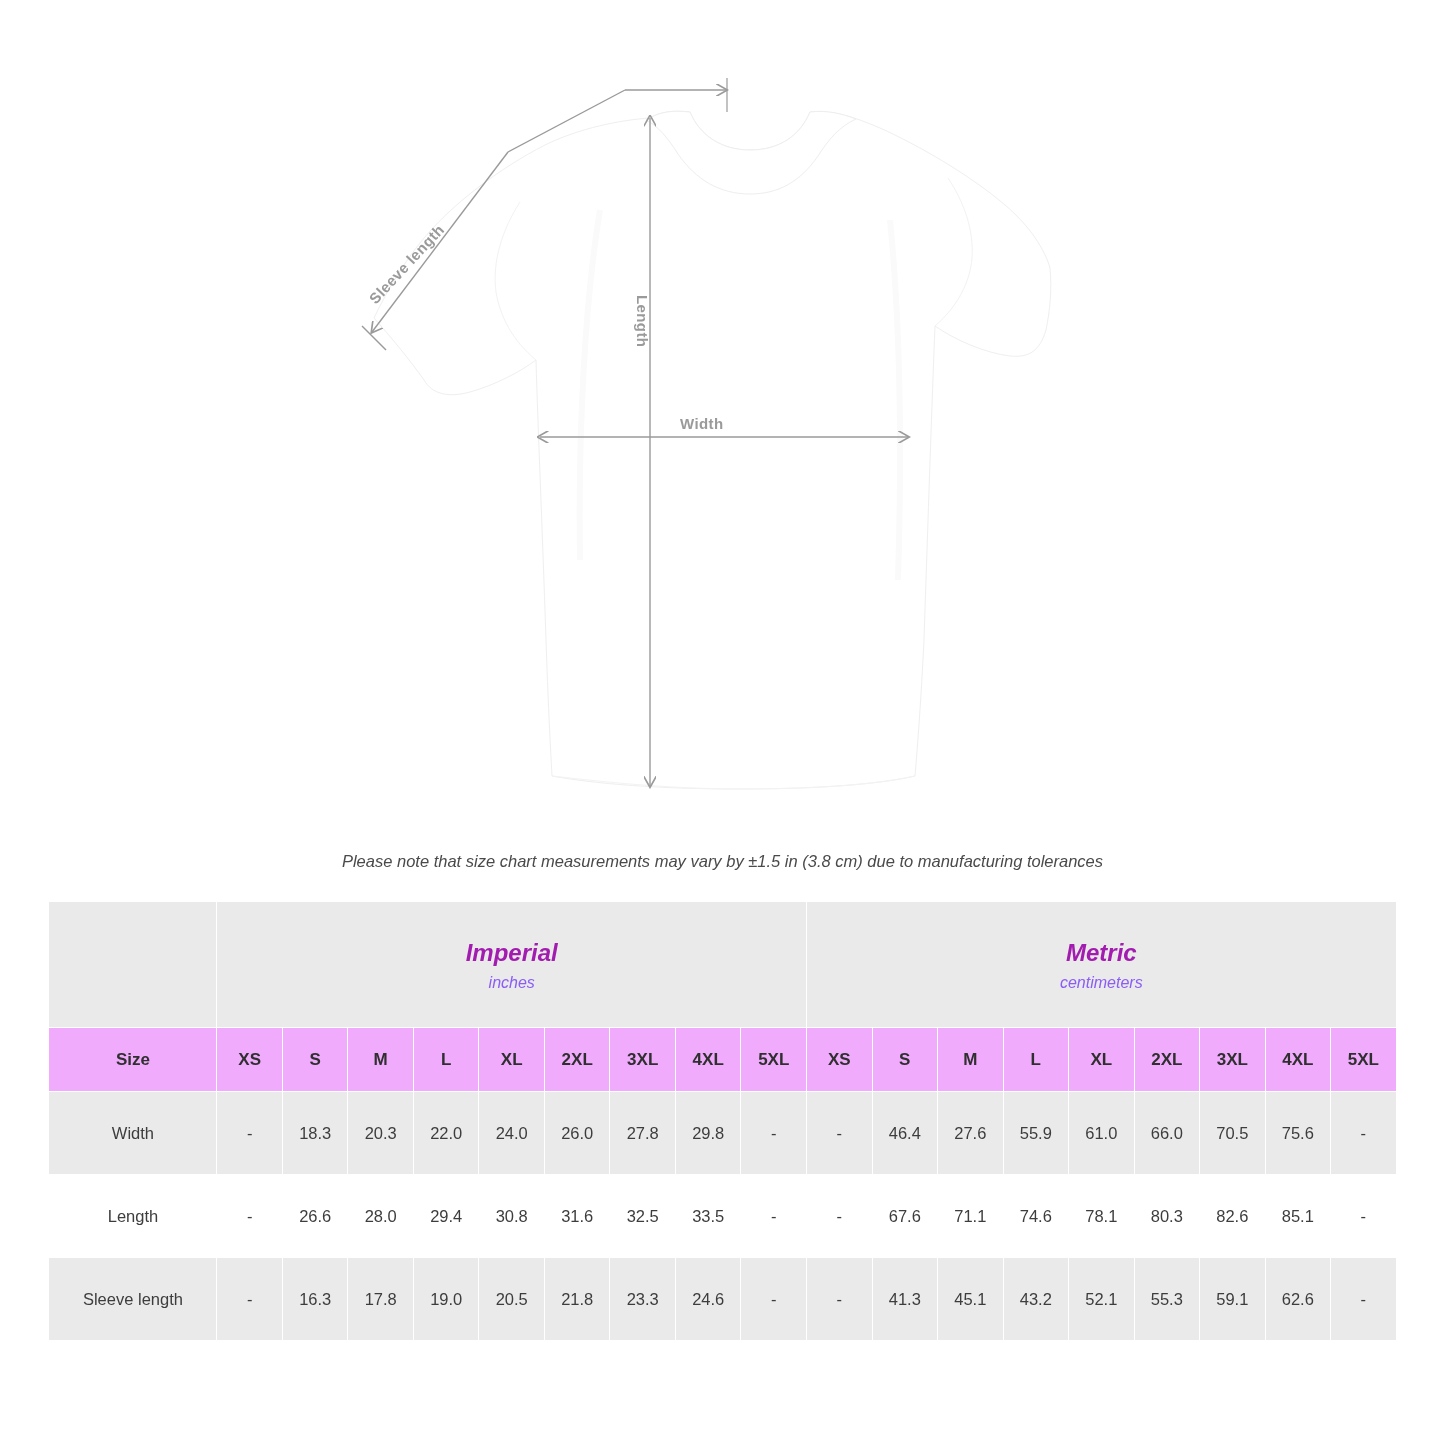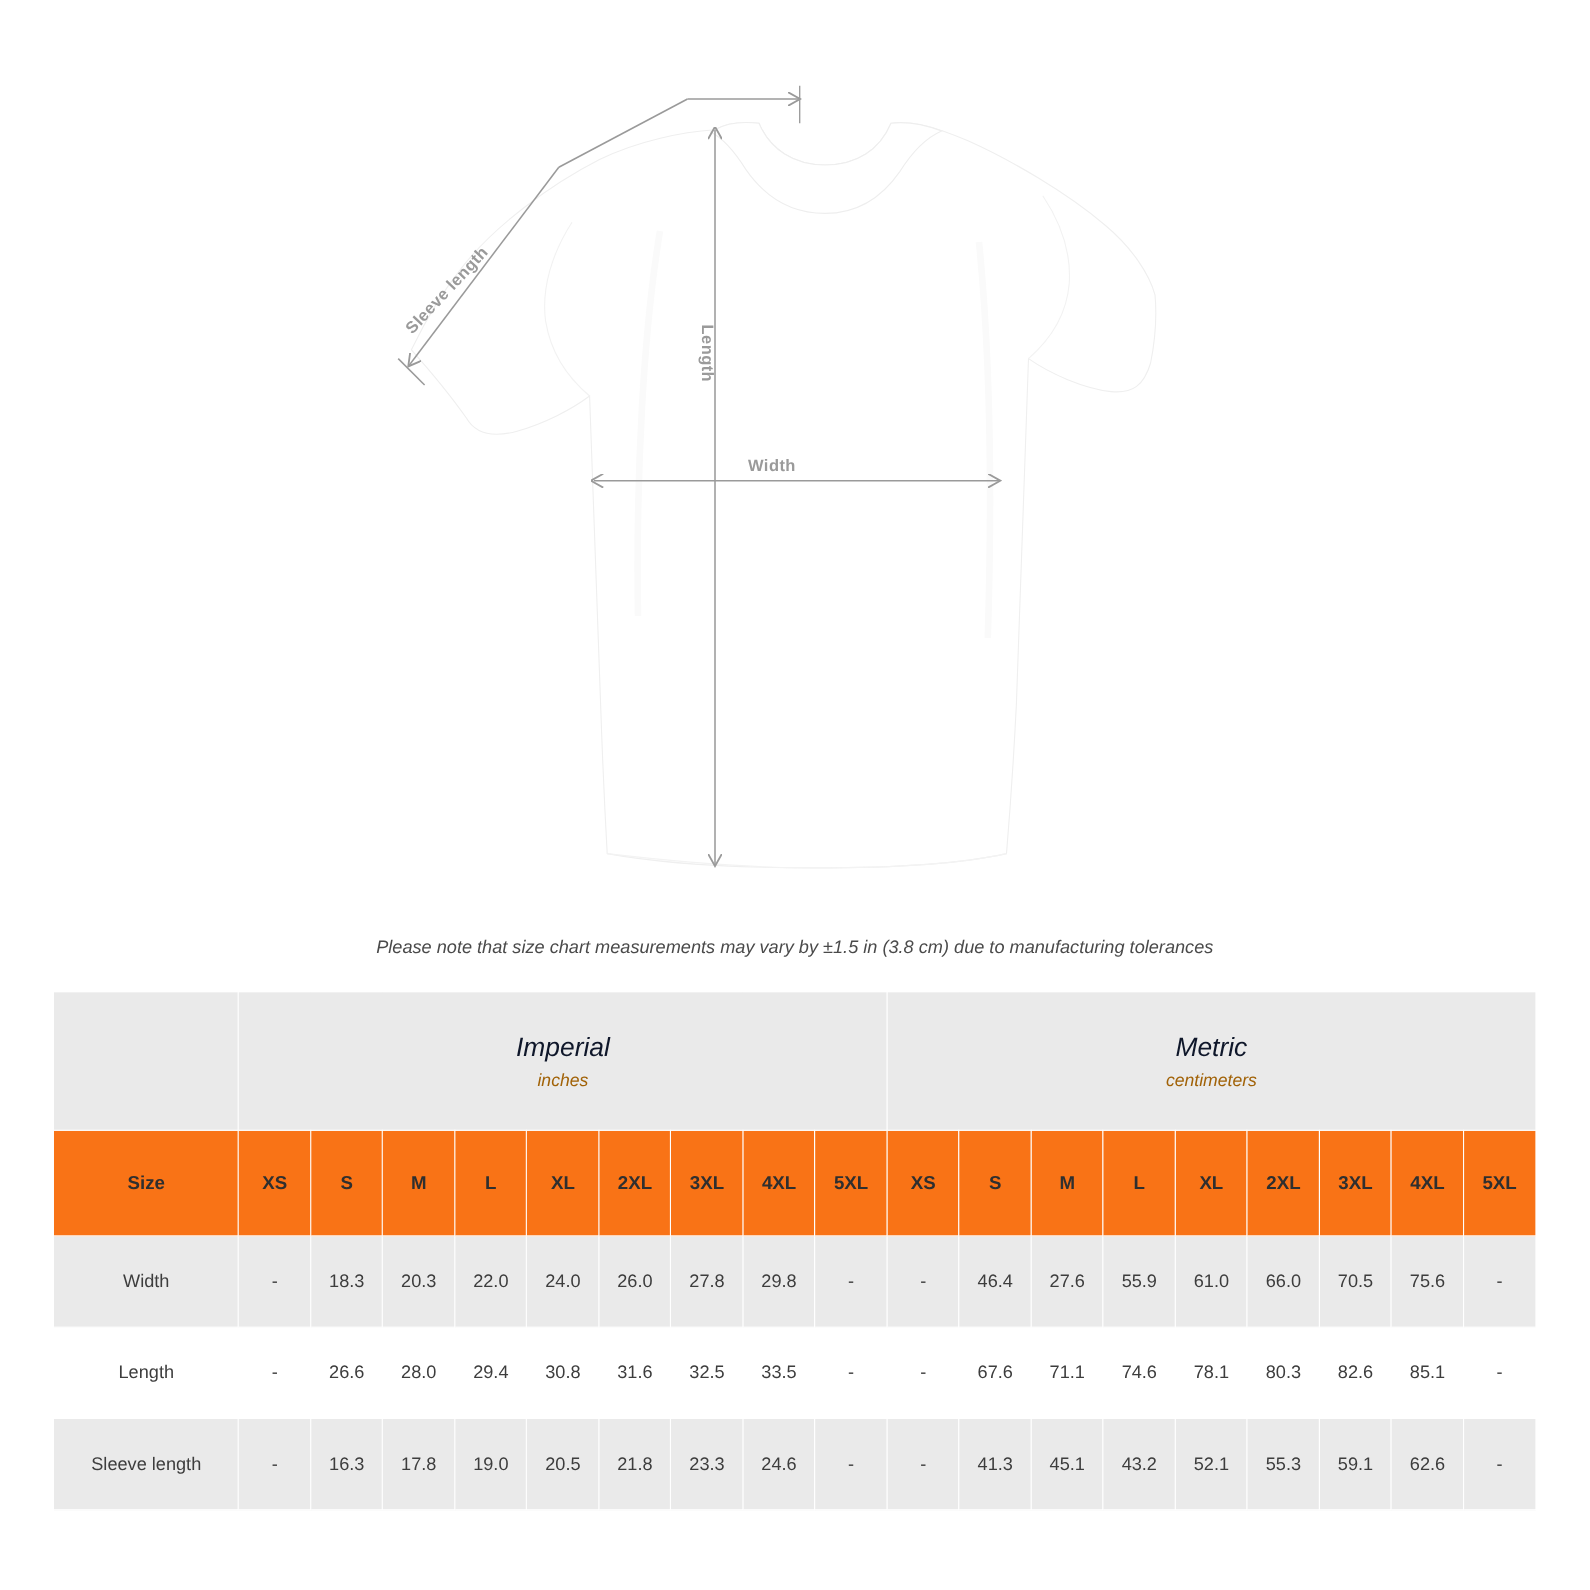--- a/index.html
+++ b/index.html
@@ -73,36 +73,36 @@
   }
 
   
   .unit-cell {
     background: #eaeaea;
     height: 126px;
     vertical-align: middle;
   }
   .unit-name {
     font-size: 24px;
-    font-weight: normal;
+    font-weight: bold;
     font-style: italic;
-    color: #0f172a;
+    color: #a21caf;
     line-height: 1.25;
   }
   .unit-sub {
     font-size: 16px;
     font-style: italic;
-    color: #a16207;
+    color: #8b5cf6;
     margin-top: 6px;
   }
 
   
   tr.hdr td {
-    background: #f97316;
-    height: 96px;
+    background: #f0abfc;
+    height: 64px;
     vertical-align: middle;
     font-weight: bold;
     font-size: 17px;
     color: #2f2f2f;
   }
   tr.hdr td.rowlabel { font-size: 17px; }
 
   
   tr.data td {
     height: 83px;

